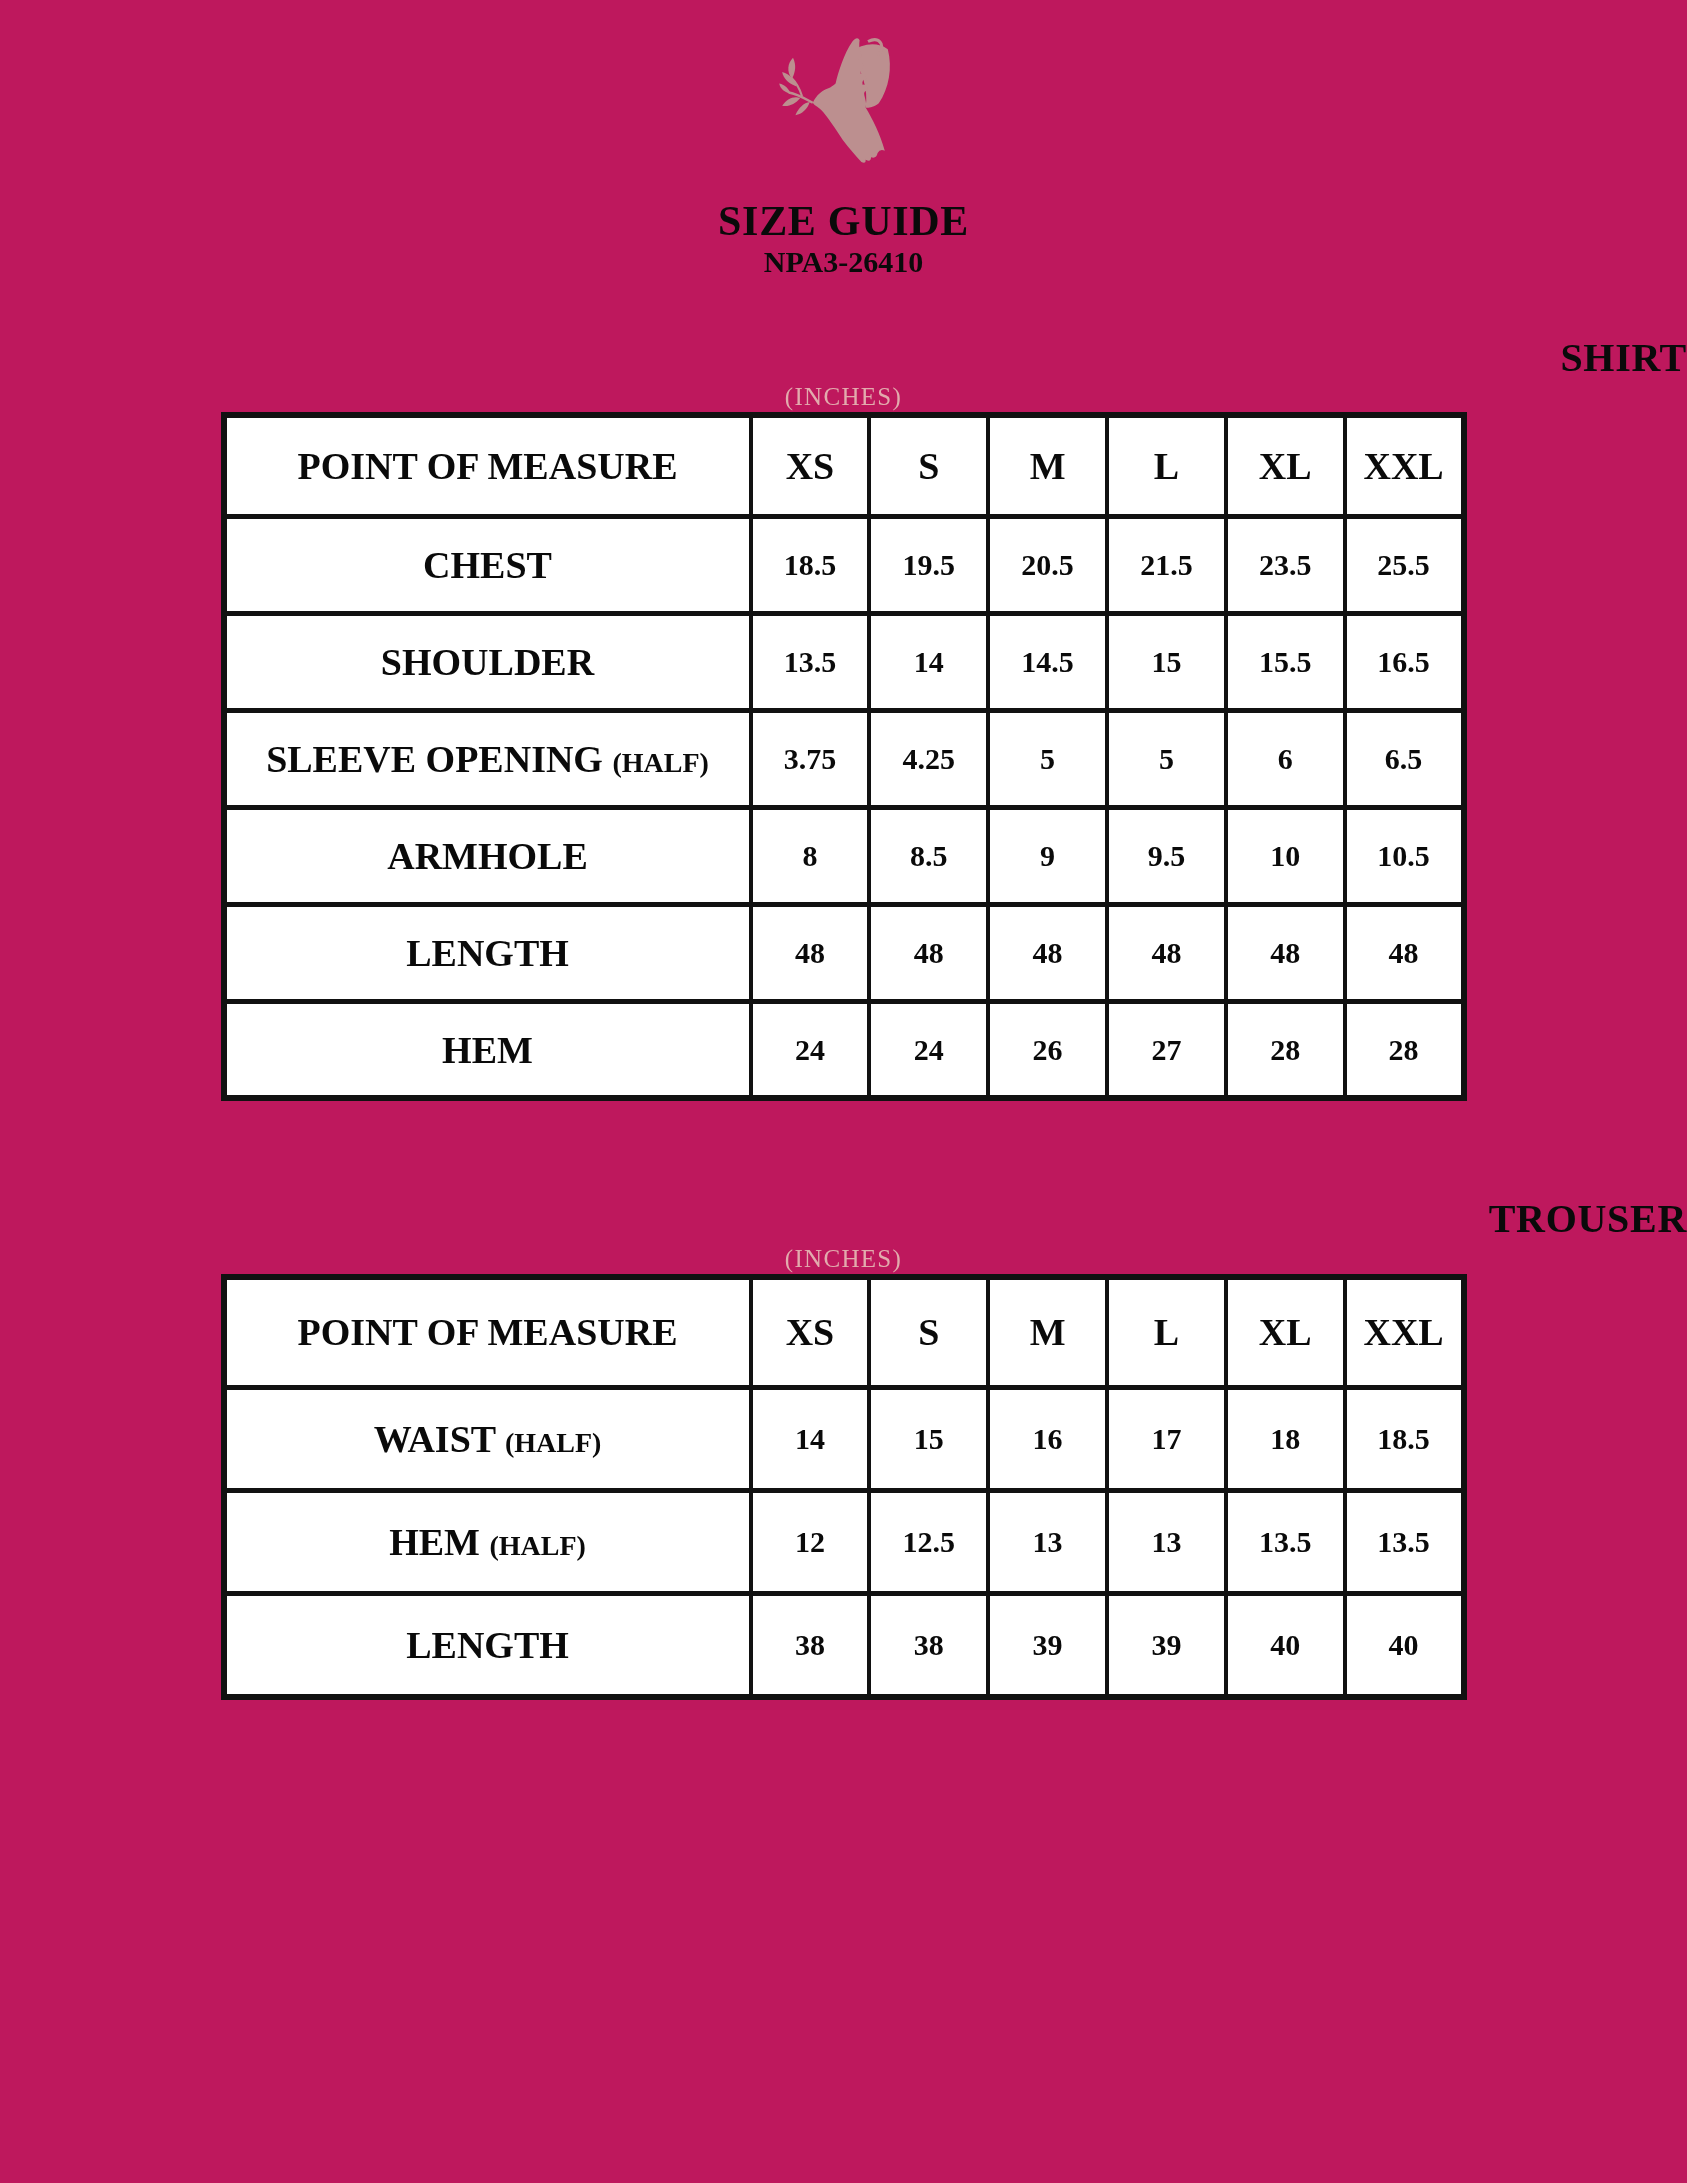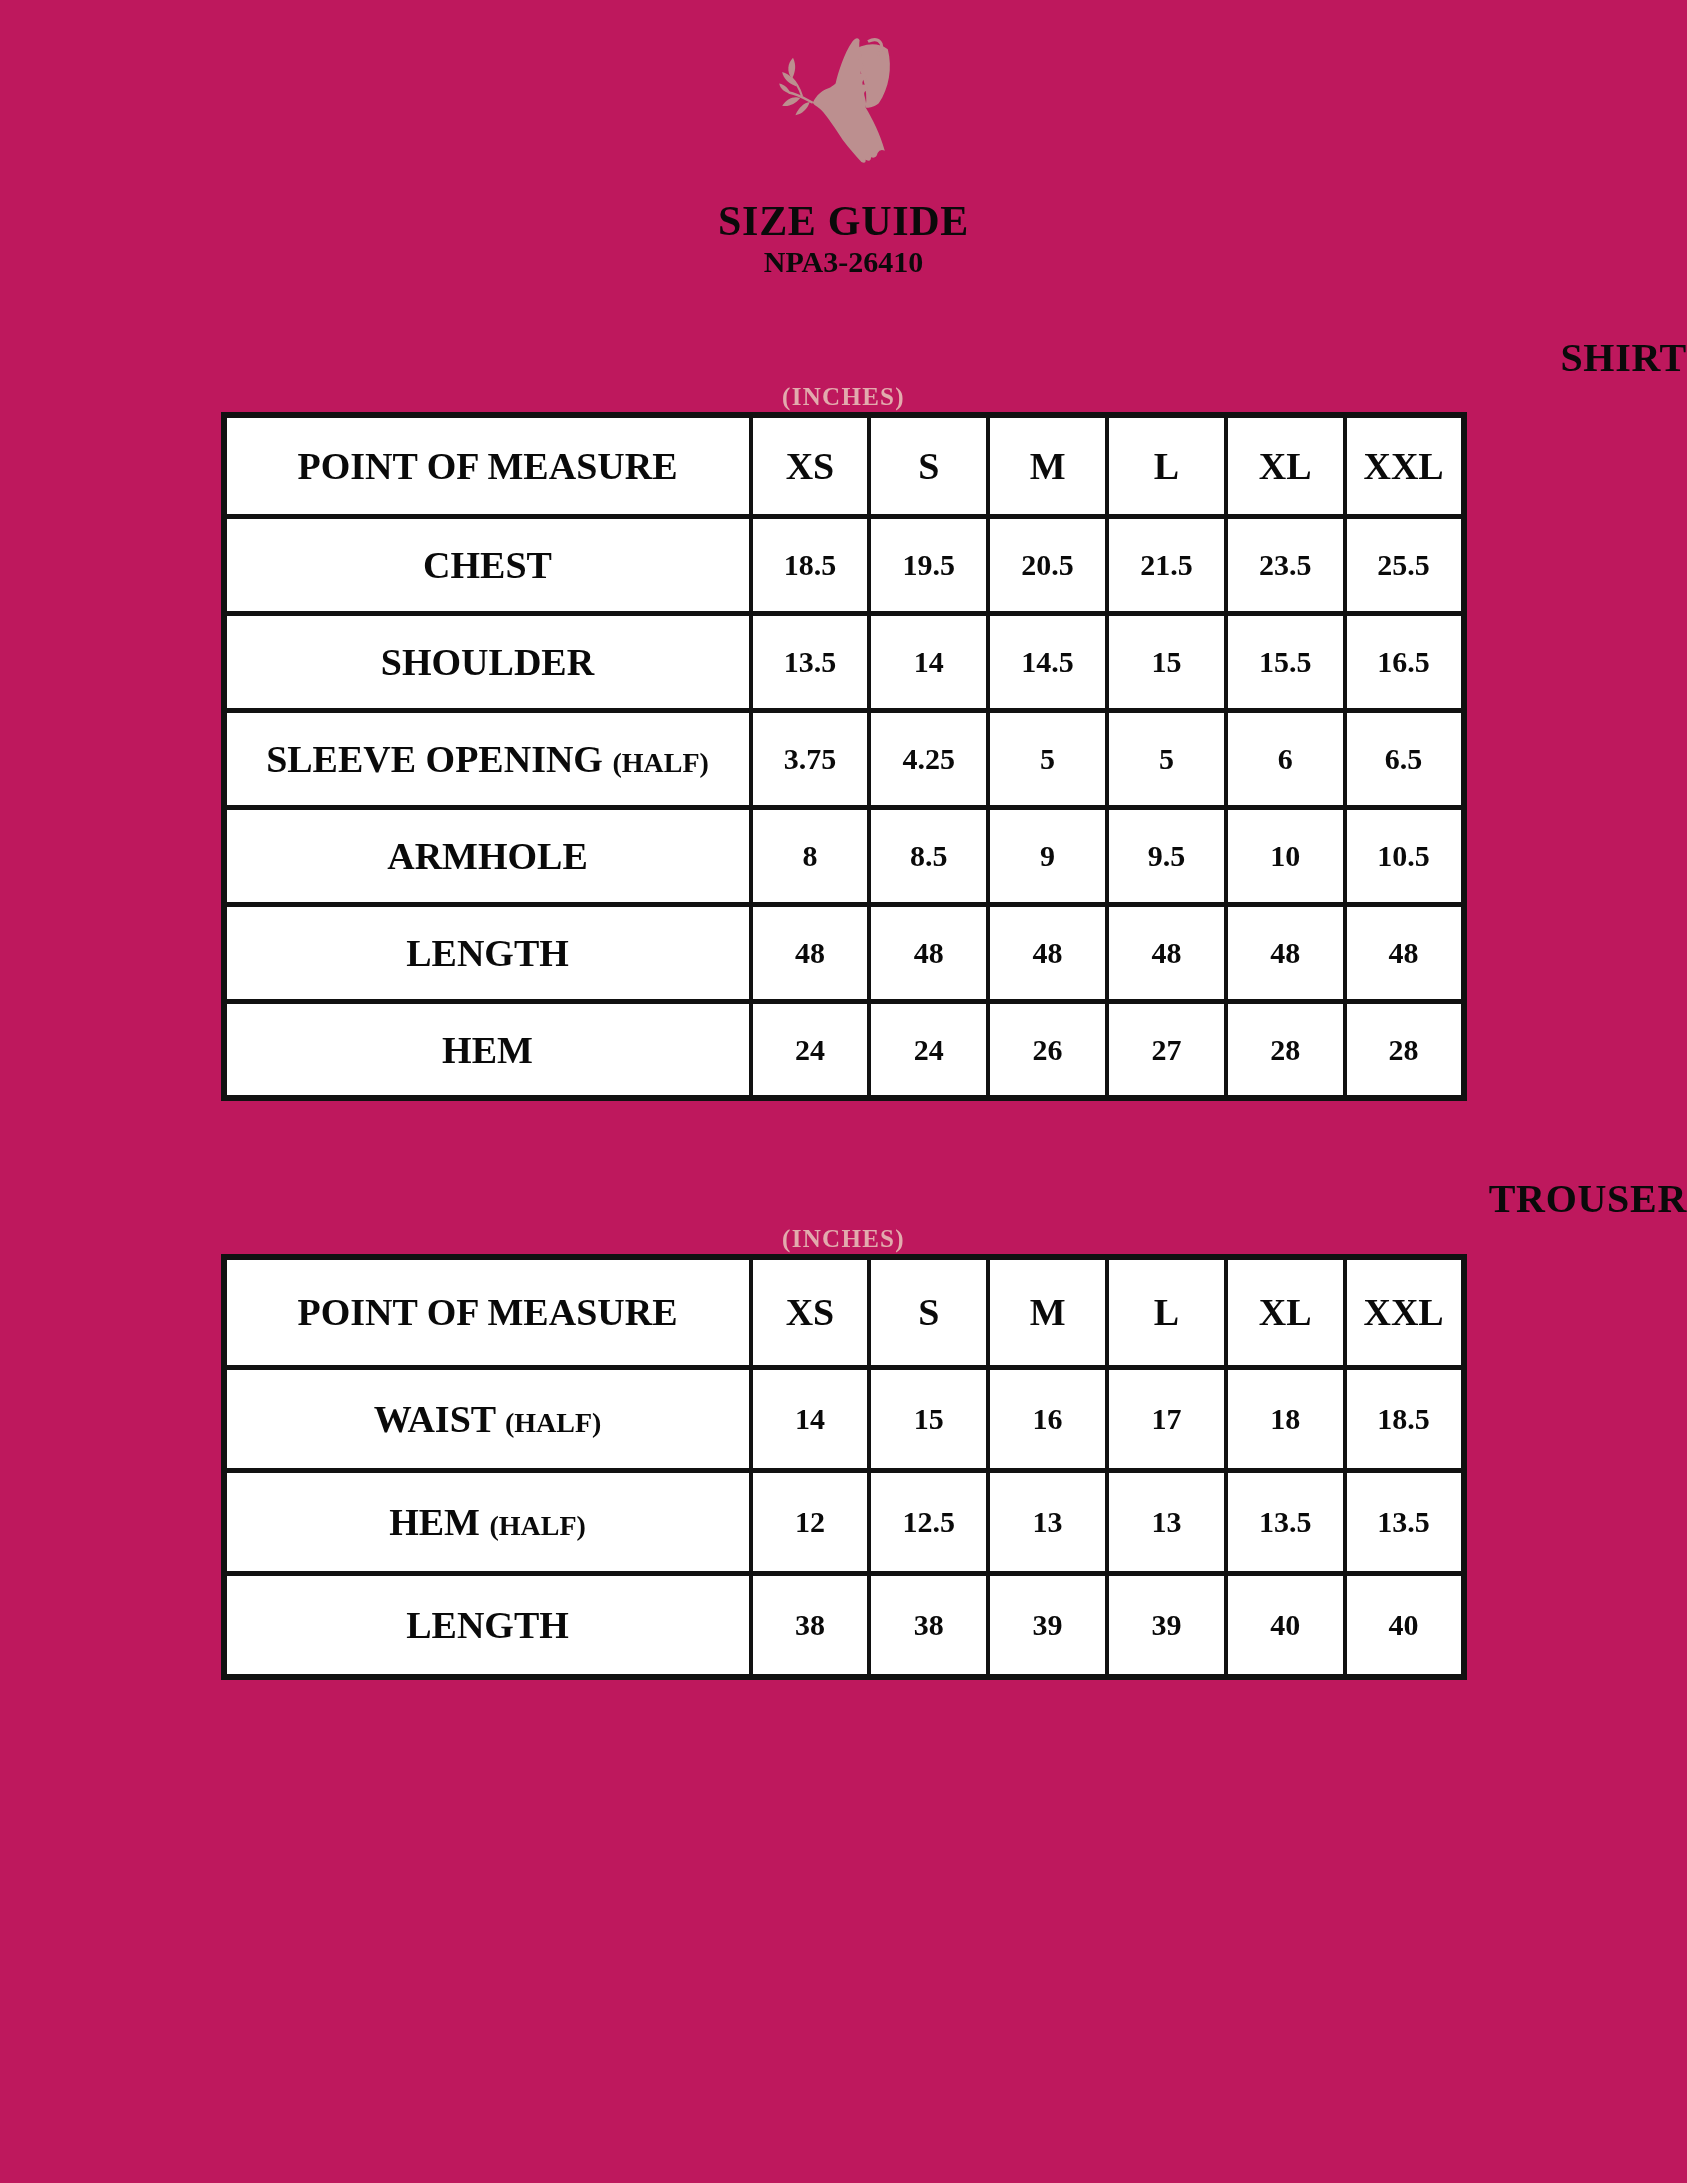--- a/index.html
+++ b/index.html
@@ -33,26 +33,26 @@
   }
 
   .section-heading {
     font-size: 40px;
     font-weight: bold;
     letter-spacing: 0.7px;
     line-height: 1.12;
     text-align: right;
   }
   .heading-shirt   { margin-top: 58px; }
-  .heading-trouser { margin-top: 76px; }
+  .heading-trouser { margin-top: 96px; }
 
   .unit-label {
     margin-top: 1.3px;
     font-size: 25px;
-    font-weight: bold;
+    font-weight: normal;
     letter-spacing: 1.3px;
     line-height: 1.2;
     text-align: center;
   }
 
   table.size-table {
     width: 1246px;
     margin: 0 auto;
     border-collapse: collapse;
     table-layout: fixed;

